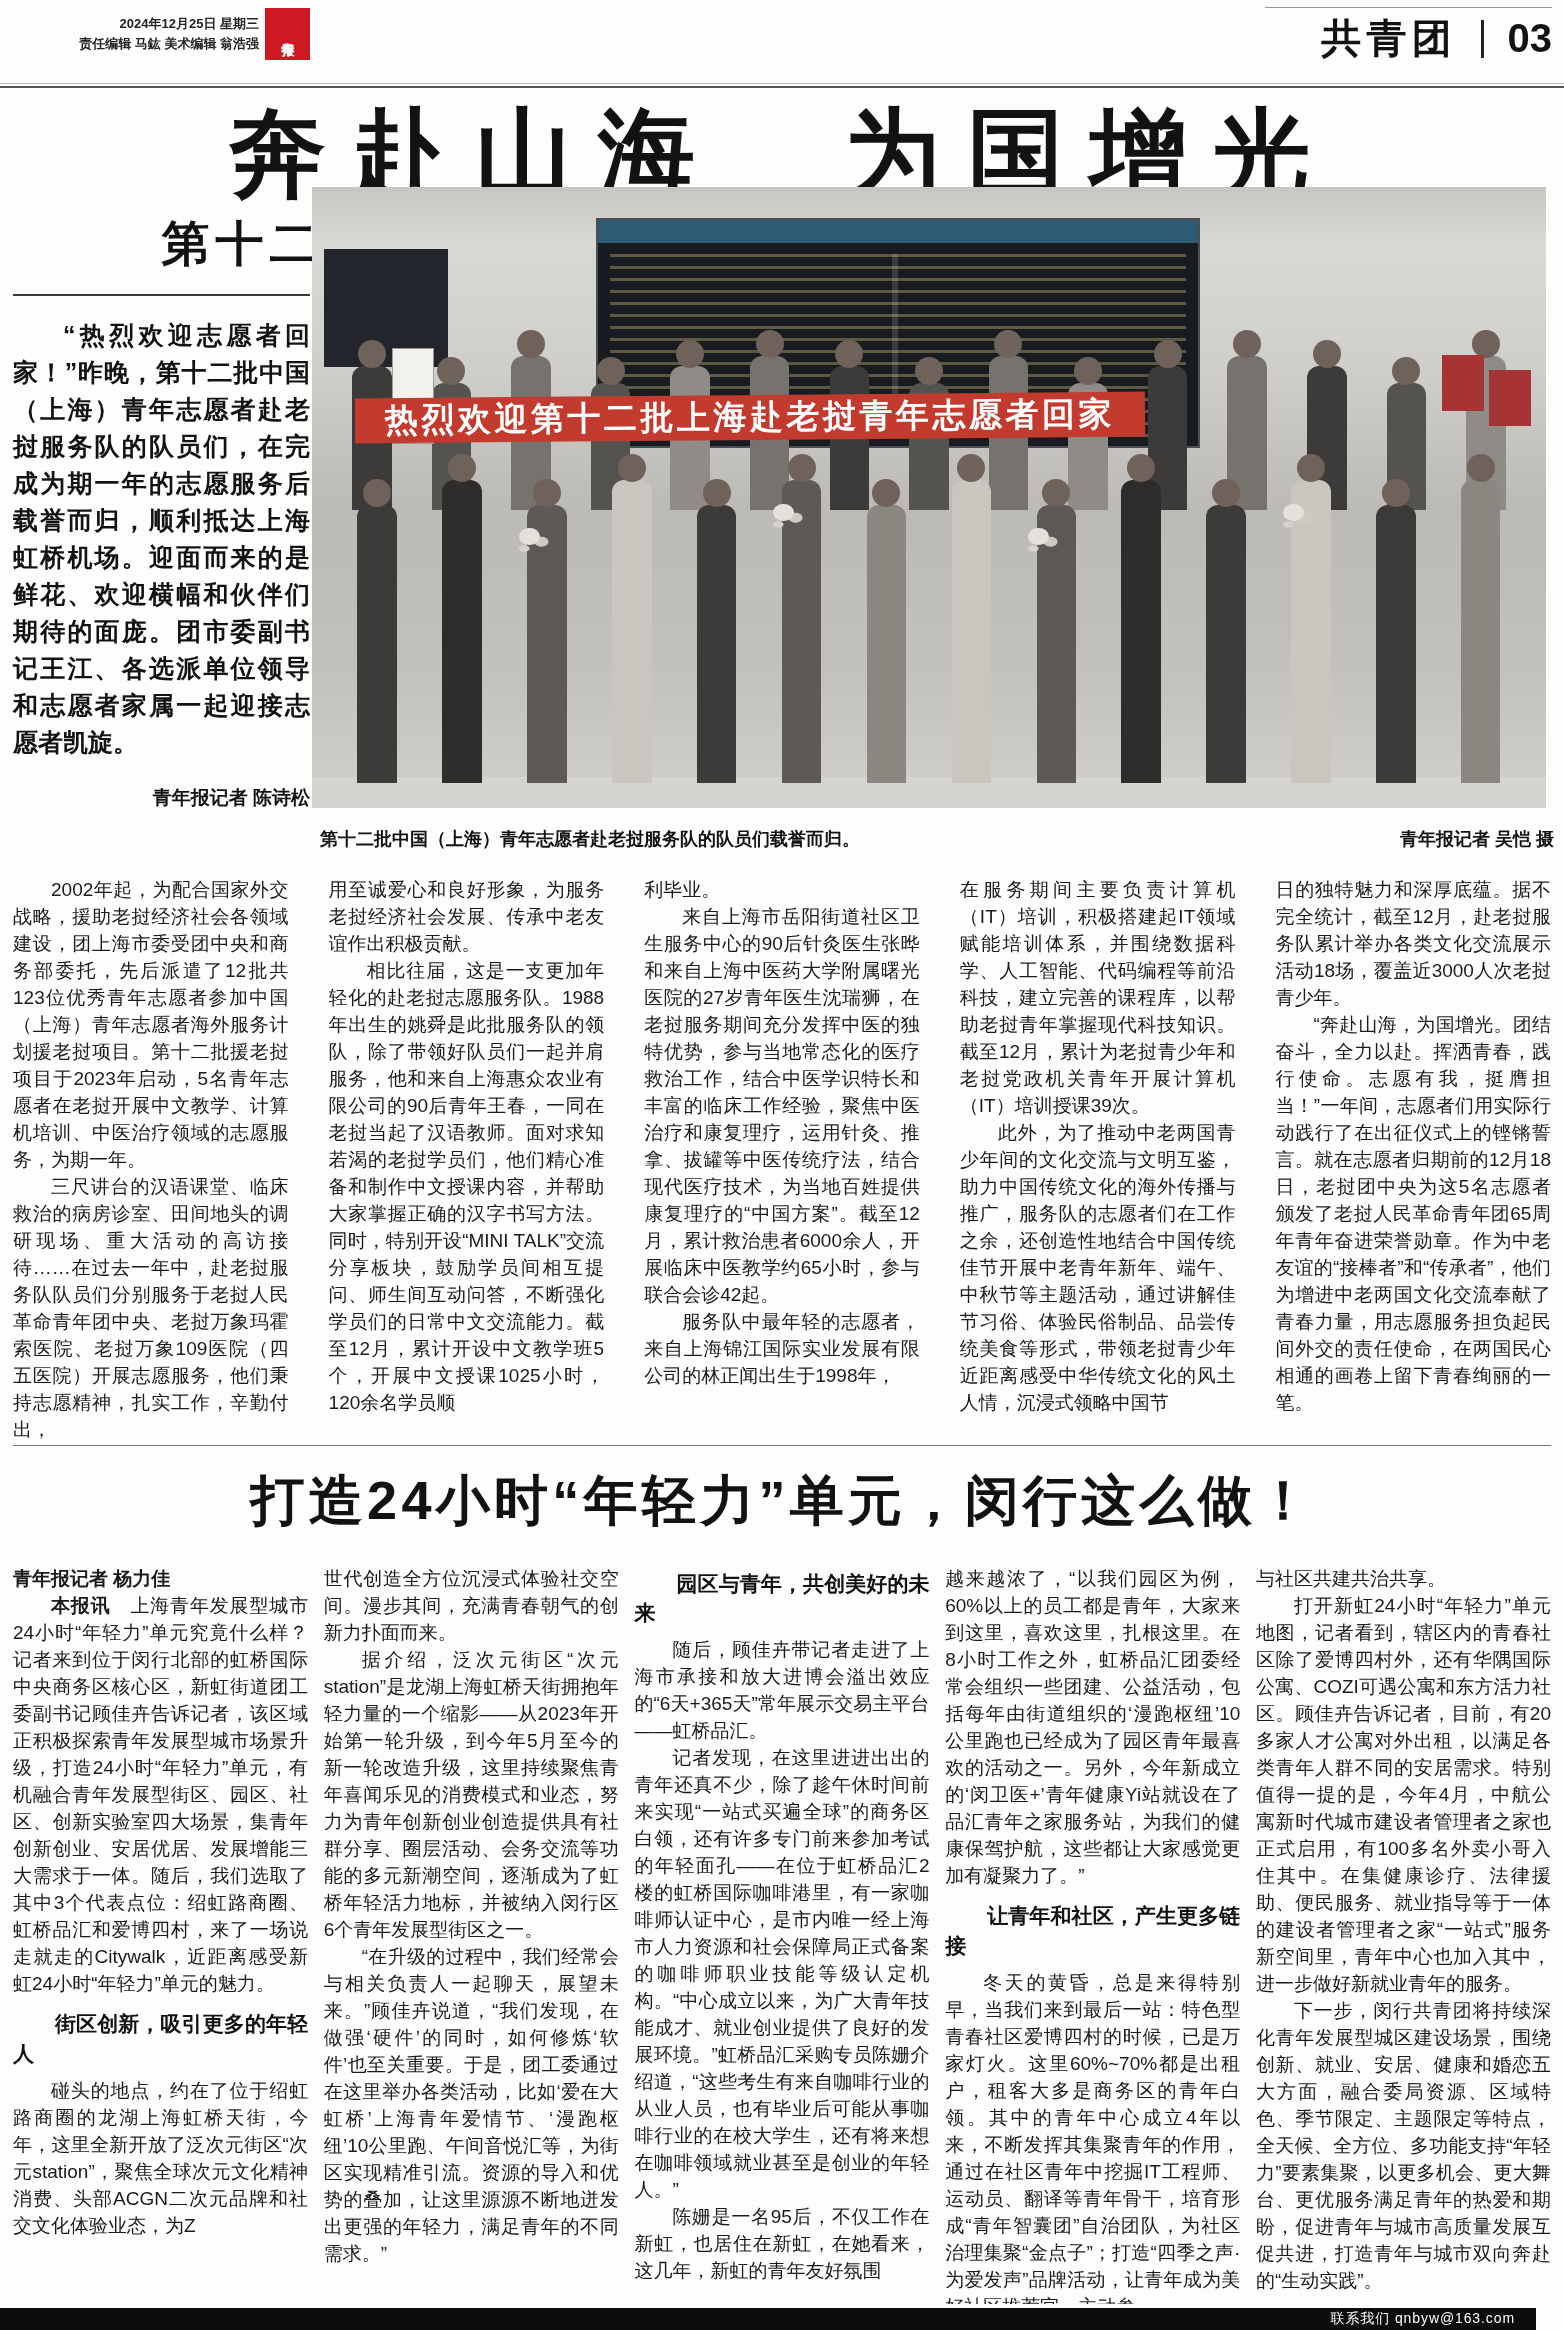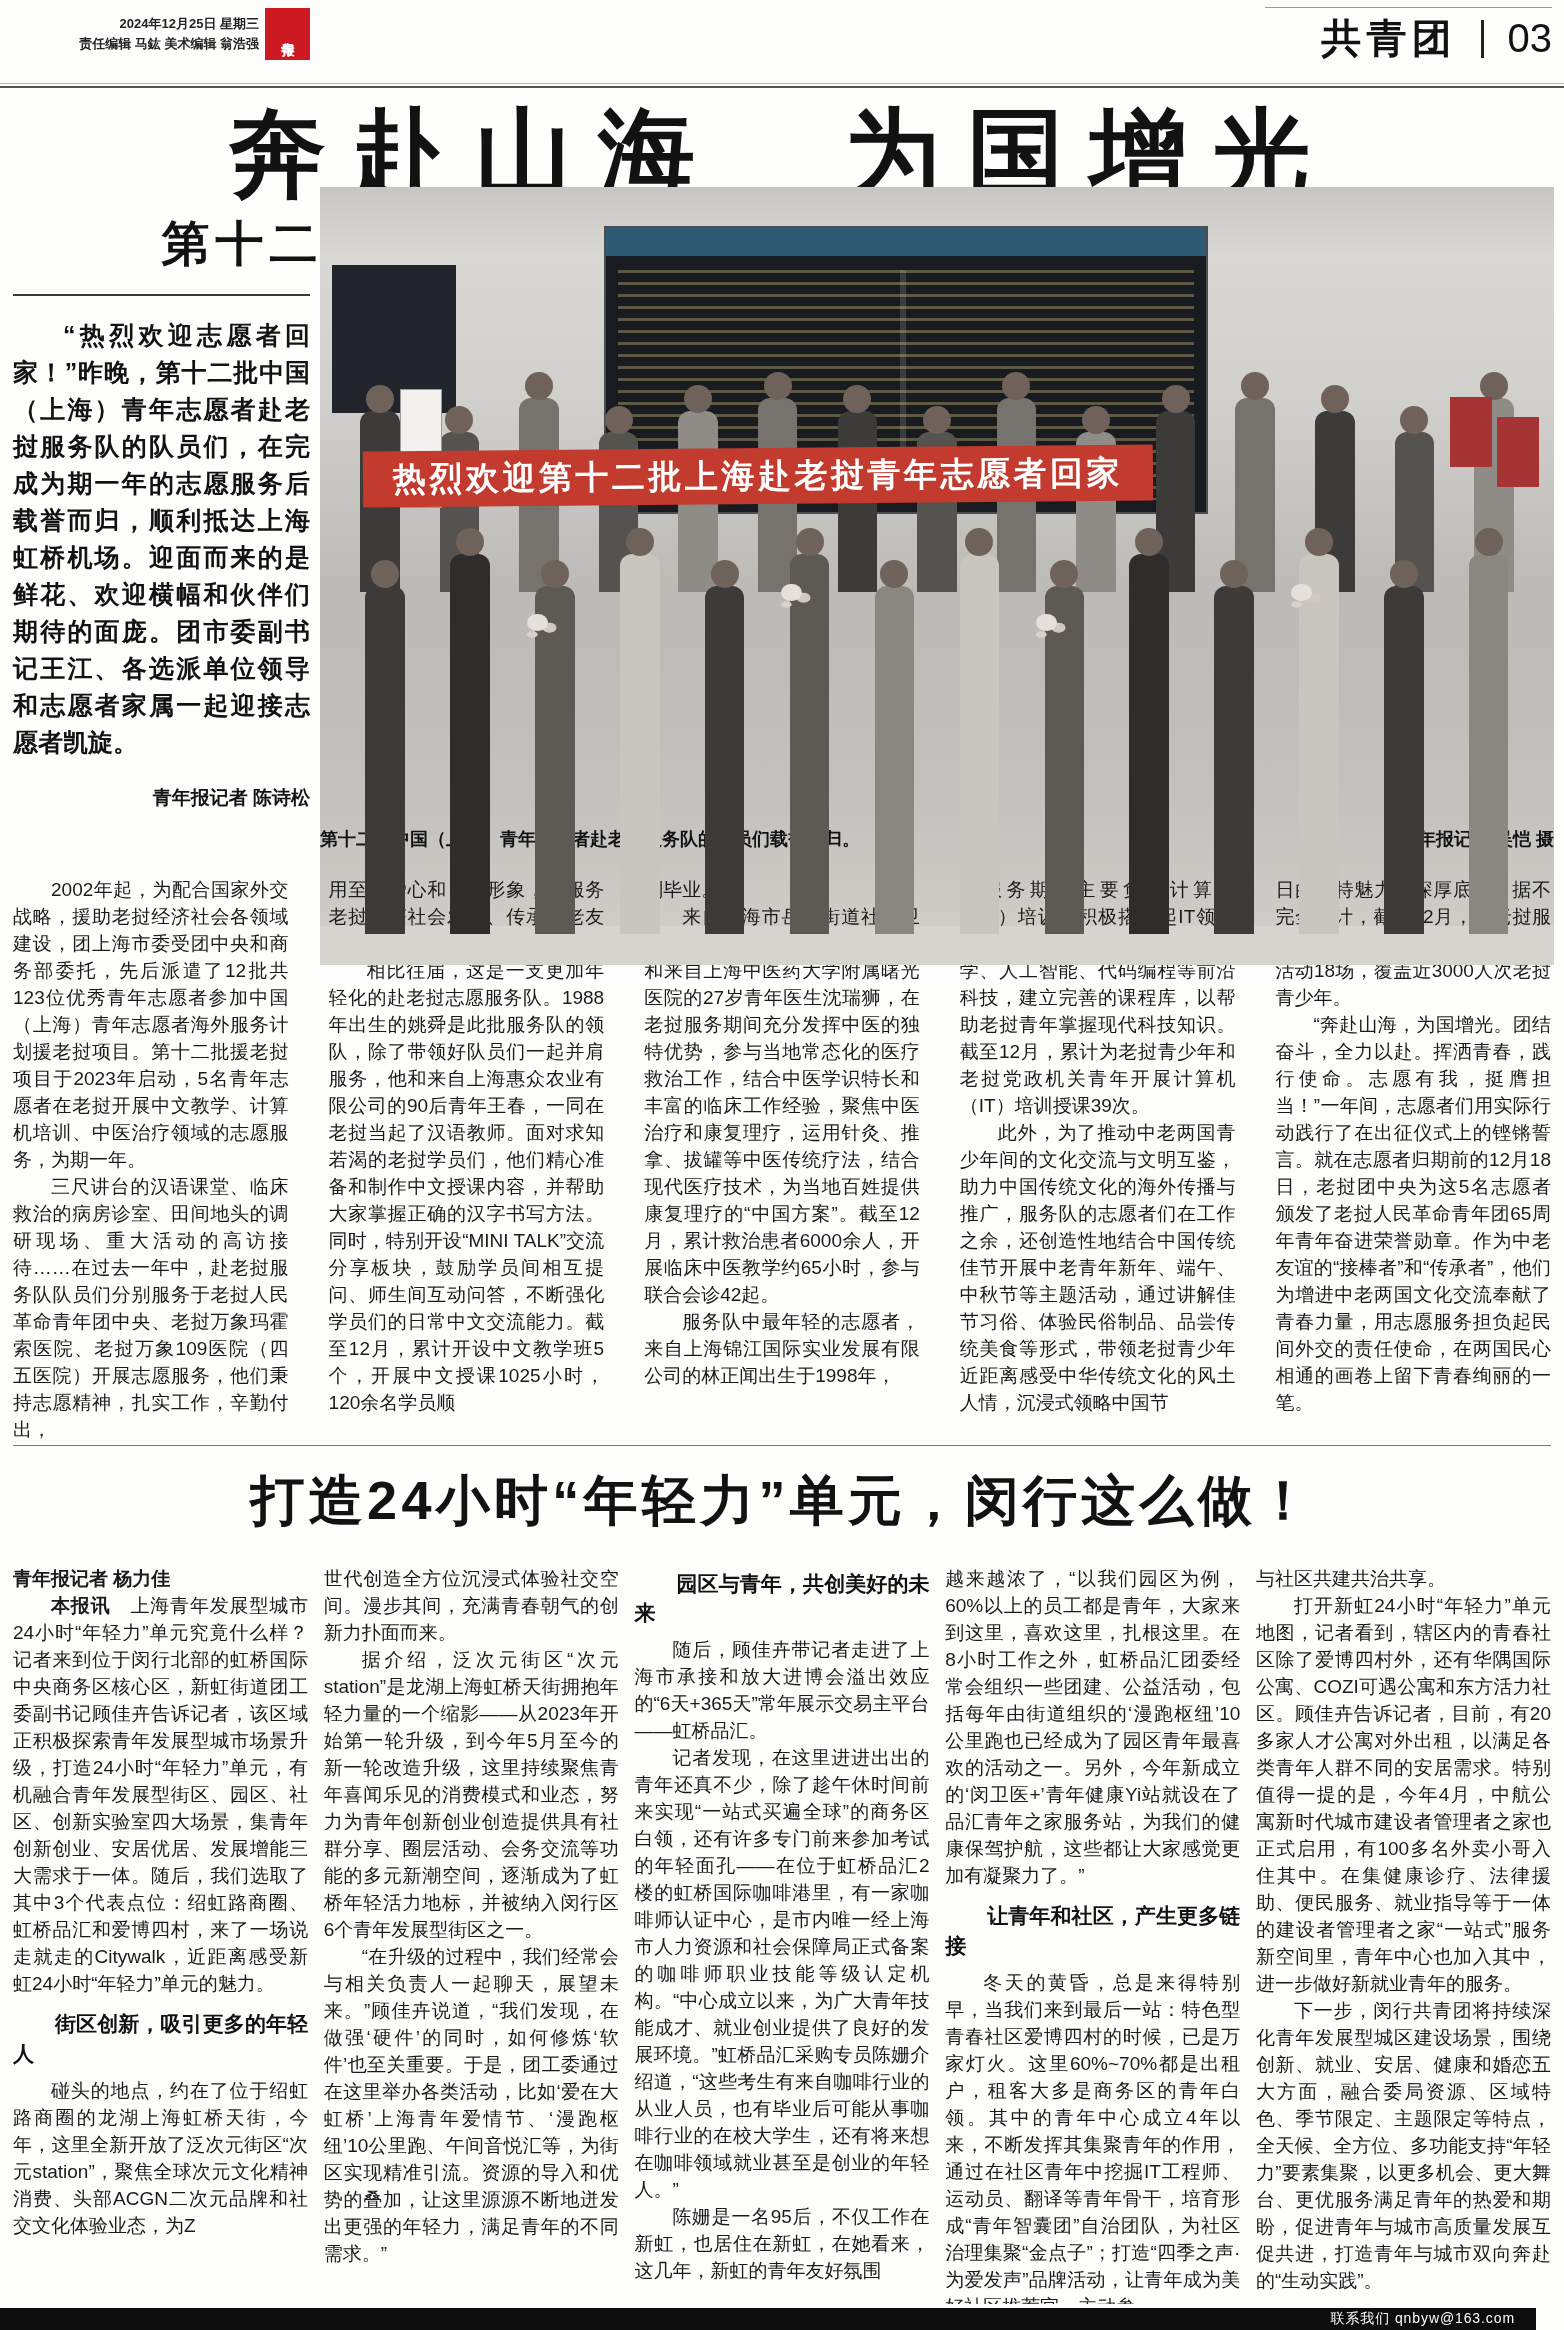--- a/index.html
+++ b/index.html
@@ -9,38 +9,38 @@
   
   .hdr-left{position:absolute;top:14px;left:61px;width:198px;text-align:right;
             font-size:13px;font-weight:700;color:#222;line-height:20px;}
   .logo{position:absolute;top:7.8px;left:265px;width:45px;height:52px;background:#cd1a22;color:#fff;
         display:flex;align-items:center;justify-content:center;writing-mode:vertical-rl;
         font-size:13px;font-weight:700;letter-spacing:0.9px;font-family:"Liberation Serif",serif;}
   .hdr-right{position:absolute;top:7px;right:13px;width:287px;display:flex;align-items:center;
              justify-content:flex-end;border-top:0.9px solid #999;padding-top:3px;gap:12px;}
   .hdr-sec{font-size:40px;font-weight:700;letter-spacing:5.2px;}
   .hdr-div{width:2.6px;height:38px;background:#222;margin:0 12px;}
-  .hdr-no{font-size:40px;font-weight:400;}
+  .hdr-no{font-size:40px;font-weight:700;}
   .hdr-rule{position:absolute;top:83px;left:0;width:1565px;height:5.2px;box-sizing:border-box;
             border-top:1.7px solid #b5b5b5;border-bottom:2.6px solid #555;}
 
   
   .h1{position:absolute;top:90px;left:0;width:100%;text-align:center;font-size:97px;font-weight:900;
       letter-spacing:26px;white-space:nowrap;font-family:"Liberation Sans",sans-serif;}
   .h2{position:absolute;top:212px;left:0;width:100%;text-align:center;font-size:48px;font-weight:700;
       letter-spacing:6px;white-space:nowrap;}
 
   
   .intro{position:absolute;left:13px;top:294px;width:297px;}
   .intro-rule{border-top:2.6px solid #3a3a3a;margin-bottom:21px;}
   .intro-text{font-size:25px;line-height:37px;font-weight:700;text-align:justify;text-indent:2em;margin:0;}
   .intro-byline{margin-top:24px;text-align:right;font-size:19px;font-weight:700;}
 
   
-  .photo{position:absolute;left:320px;top:187px;width:1234px;height:778px;overflow:hidden;
+  .photo{position:absolute;left:312px;top:187px;width:1234px;height:621px;overflow:hidden;
          background:linear-gradient(180deg,#c7c6c3 0%,#d9d8d5 9%,#d0cfcc 28%,#bcbab7 52%,#c3c1bd 78%,#d2d0cb 100%);}
   .board{position:absolute;left:23%;top:5%;width:49%;height:37%;background:#181b20;
          border:2.6px solid #4a4d52;box-sizing:border-box;z-index:1;}
   .board::before{content:"";position:absolute;top:0;left:0;right:0;height:10%;background:#2e5a74;}
   .board::after{content:"";position:absolute;left:2%;right:2%;top:15%;bottom:4%;
         background:repeating-linear-gradient(180deg,rgba(240,220,140,.32) 0 2.6px,transparent 2.6px 12px),
                    linear-gradient(90deg,transparent 0 49%,rgba(255,255,255,.14) 49% 50%,transparent 50% 100%);}
   .screen-left{position:absolute;left:1%;top:10%;width:10%;height:19%;background:#22252b;z-index:1;}
   .crowd{position:absolute;left:0;width:100%;display:flex;justify-content:space-evenly;align-items:flex-end;}
   .crowd.back{top:25%;height:27%;z-index:2;}

